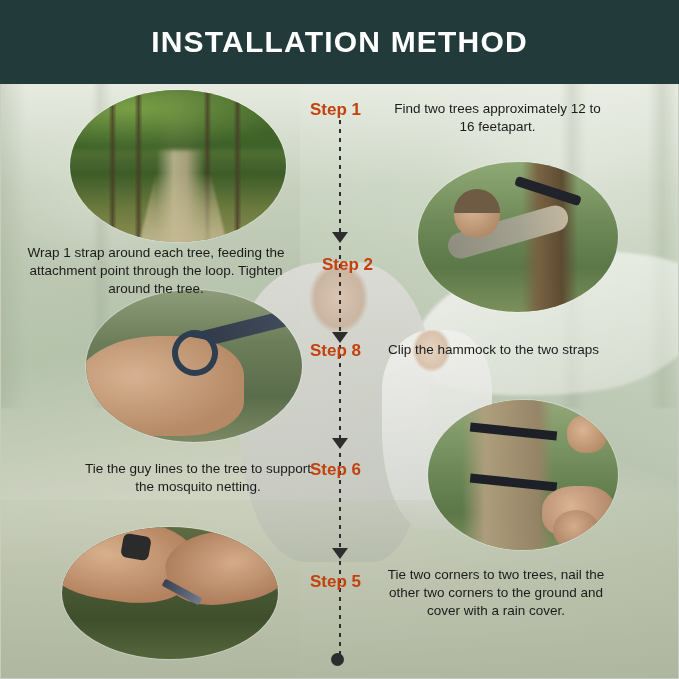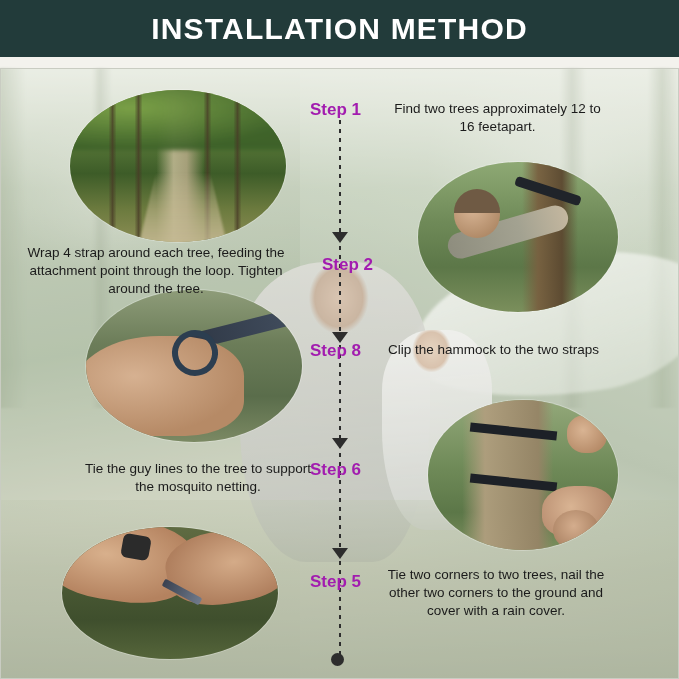--- a/index.html
+++ b/index.html
@@ -85,21 +85,21 @@
   .bg-wash {
     position: absolute;
     inset: 0;
     background: rgba(245,245,240,0.38);
   }
 
   
   .header {
     position: absolute;
     left: 0; top: 0;
-    width: 679px; height: 57px;
+    width: 679px; height: 84px;
     background: #223b3a;
     display: flex;
     align-items: center;
     justify-content: center;
     z-index: 20;
   }
   .header-title {
     color: #ffffff;
     font-size: 30px;
     font-weight: bold;
@@ -323,21 +323,21 @@
     left: -5px;
     bottom: -6px;
     width: 13px; height: 13px;
     border-radius: 50%;
     background: #2d2d2d;
   }
 
   
   .step-label {
     position: absolute;
-    color: #a21caf;
+    color: #c2410c;
     font-size: 17px;
     font-weight: bold;
     z-index: 10;
     white-space: nowrap;
   }
 
   
   .caption {
     position: absolute;
     color: #1b1b1b;
@@ -433,18 +433,18 @@
     <div class="end-dot"></div>
   </div>
 
   <div class="step-label" style="left:310px; top:100px;">Step 1</div>
   <div class="step-label" style="left:310px; top:255px;margin-left:12px;">Step 2</div>
   <div class="step-label" style="left:310px; top:341px;">Step 8</div>
   <div class="step-label" style="left:310px; top:460px;">Step 6</div>
   <div class="step-label" style="left:310px; top:572px;text-align:right;">Step 5</div>
 
   <div class="caption left" id="cap-step1">Find two trees approximately 12 to 16 feetapart.</div>
-  <div class="caption center" id="cap-step2">Wrap 4 strap around each tree, feeding the attachment point through the loop. Tighten around the tree.</div>
+  <div class="caption center" id="cap-step2">Wrap 1 strap around each tree, feeding the attachment point through the loop. Tighten around the tree.</div>
   <div class="caption center" id="cap-step4">Tie the guy lines to the tree to support the mosquito netting.</div>
   <div class="caption center" id="cap-step3">Clip the hammock to the two straps</div>
   <div class="caption center" id="cap-step5">Tie two corners to two trees, nail the other two corners to the ground and cover with a rain cover.</div>
 
 </div>
 
 </body></html>

